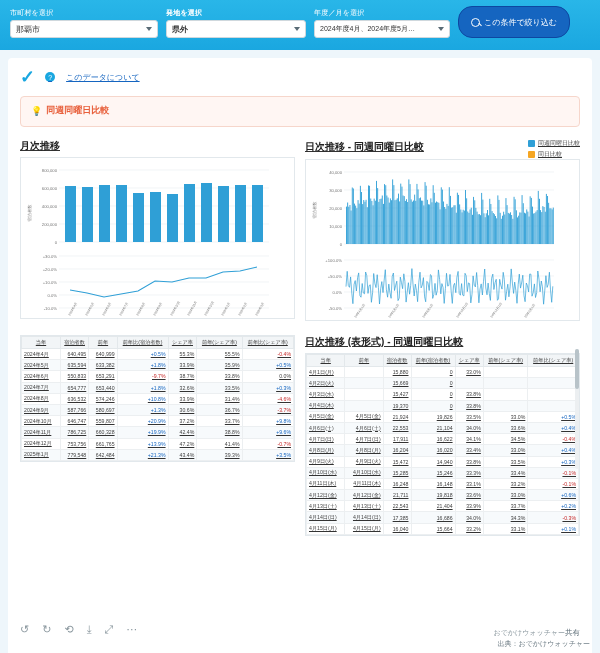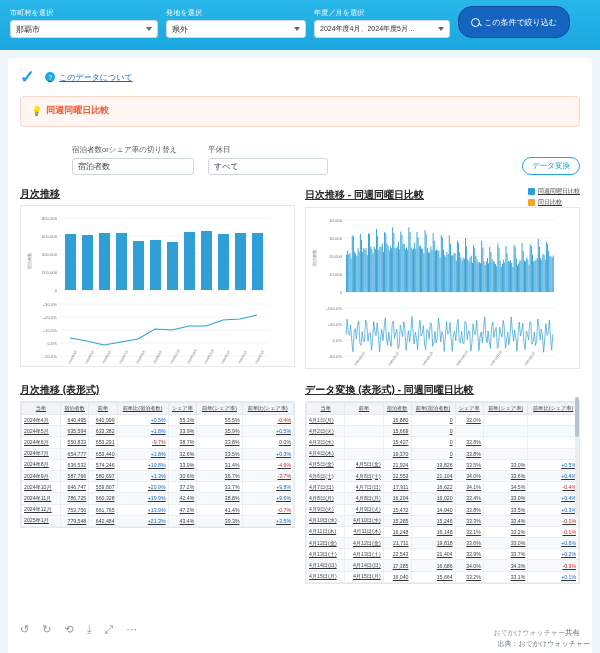--- a/index.html
+++ b/index.html
@@ -26,21 +26,21 @@
   }
   .select {
     background:#fff; border:1px solid #cfd8dd; border-radius:3px;
     height:18px; display:flex; align-items:center; justify-content:space-between;
     padding:0 5px; font-size:8px; color:#333;
   }
   .select .caret {
     width:0;height:0;border-left:3px solid transparent;border-right:3px solid transparent;
     border-top:4px solid #5a6b75; margin-left:6px;
   }
-  .f1 { width:148px; } .f2 { width:140px; } .f3 { width:136px; }
+  .f1 { width:148px; } .f2 { width:140px;font-weight:bold; } .f3 { width:136px; }
   .search-btn {
     background:#1565c0; color:#fff; border-radius:14px; height:32px;
     display:flex; align-items:center; gap:4px; padding:0 12px;
     font-size:8px; white-space:nowrap; border:1px solid #0d47a1;
   }
   .mag {
     width:9px;height:9px;border:1.4px solid #fff;border-radius:50%;position:relative;display:inline-block;
   }
   .mag::after{content:"";position:absolute;width:4px;height:1.4px;background:#fff;transform:rotate(45deg);right:-3px;bottom:0px;}
 
@@ -48,21 +48,21 @@
   .card {
     background:#fff; margin:8px 8px 0 8px; border-radius:4px;
     padding:10px 12px 14px 12px; height:600px; position:relative;
   }
   .title-row { display:flex; align-items:center; gap:8px; }
   .check {
     color:#1aa7e0; font-size:18px; line-height:1; font-weight:bold;
   }
   .page-title { font-size:15px; font-weight:bold; color:#222; }
   .about {
-    display:flex; align-items:center; gap:4px; font-size:8px; color:#1565c0;
+    display:flex; align-items:center; gap:11px; font-size:8px; color:#1565c0;
     text-decoration:underline; margin-left:2px;
   }
   .qmark {
     width:10px;height:10px;border-radius:50%;background:#1aa7e0;color:#fff;
     font-size:7px;display:flex;align-items:center;justify-content:center;text-decoration:none;
   }
 
   
   .hint {
     margin-top:10px; background:#fff6f3; border:1px solid #f6d6cb; border-radius:4px;
@@ -172,37 +172,20 @@
       </span>
     </div>
 
     <div class="hint">
       <div class="hint-title">
         <span class="bulb">💡</span>
         <span>同週同曜日比較</span>
       </div>
     </div>
 
-    <div class="controls">
-      <div>
-        <div class="ctrl-label">宿泊者数orシェア率の切り替え</div>
-        <div class="ctrl-sel">
-          <span>宿泊者数</span>
-          <span class="caret"></span>
-        </div>
-      </div>
-      <div>
-        <div class="ctrl-label">平休日</div>
-        <div class="ctrl-sel wide">
-          <span>すべて</span>
-          <span class="caret"></span>
-        </div>
-      </div>
-      <div class="trans-btn">データ変換</div>
-    </div>
 
     <div class="charts">
 
       <div class="chart-col">
         <div class="chart-title">月次推移</div>
         <div class="plot-box">
           <svg width="252" height="160" viewBox="0 0 252 160">
 
             <g font-size="4.2" fill="#777" font-family="Liberation Sans">
               <text x="36" y="14" text-anchor="end">800,000</text>
@@ -501,21 +484,20 @@
               <text x="186" y="158" transform="rotate(-55 186 158)">24年12月1日</text>
               <text x="220" y="158" transform="rotate(-55 220 158)">25年2月1日</text>
             </g>
           </svg>
         </div>
       </div>
     </div>
 
     <div class="tables">
       <div class="chart-col">
-        <div class="tbl-title">月次推移 (表形式)</div>
         <div class="tbl-wrap">
           <table>
             <thead>
                 <tr id="mhead">
                   <th>当年</th>
                   <th>宿泊者数</th>
                   <th>前年</th>
                   <th>前年比(宿泊者数)</th>
                   <th>シェア率</th>
                   <th>前年(シェア率)</th>
@@ -611,21 +593,21 @@
                   <td class="pos">+21.3%</td>
                   <td>43.4%</td>
                   <td>39.3%</td>
                   <td class="pos">+3.5%</td>
                 </tr>
               </tbody>
           </table>
         </div>
       </div>
       <div class="chart-col scroll-col">
-        <div class="tbl-title">データ変換 (表形式) - 同週同曜日比較</div>
+        <div class="tbl-title">日次推移 (表形式) - 同週同曜日比較</div>
         <div class="tbl-wrap">
           <table>
             <thead>
                 <tr id="dhead">
                   <th>当年</th>
                   <th>前年</th>
                   <th>宿泊者数</th>
                   <th>前年(宿泊者数)</th>
                   <th>シェア率</th>
                   <th>前年(シェア率)</th>

